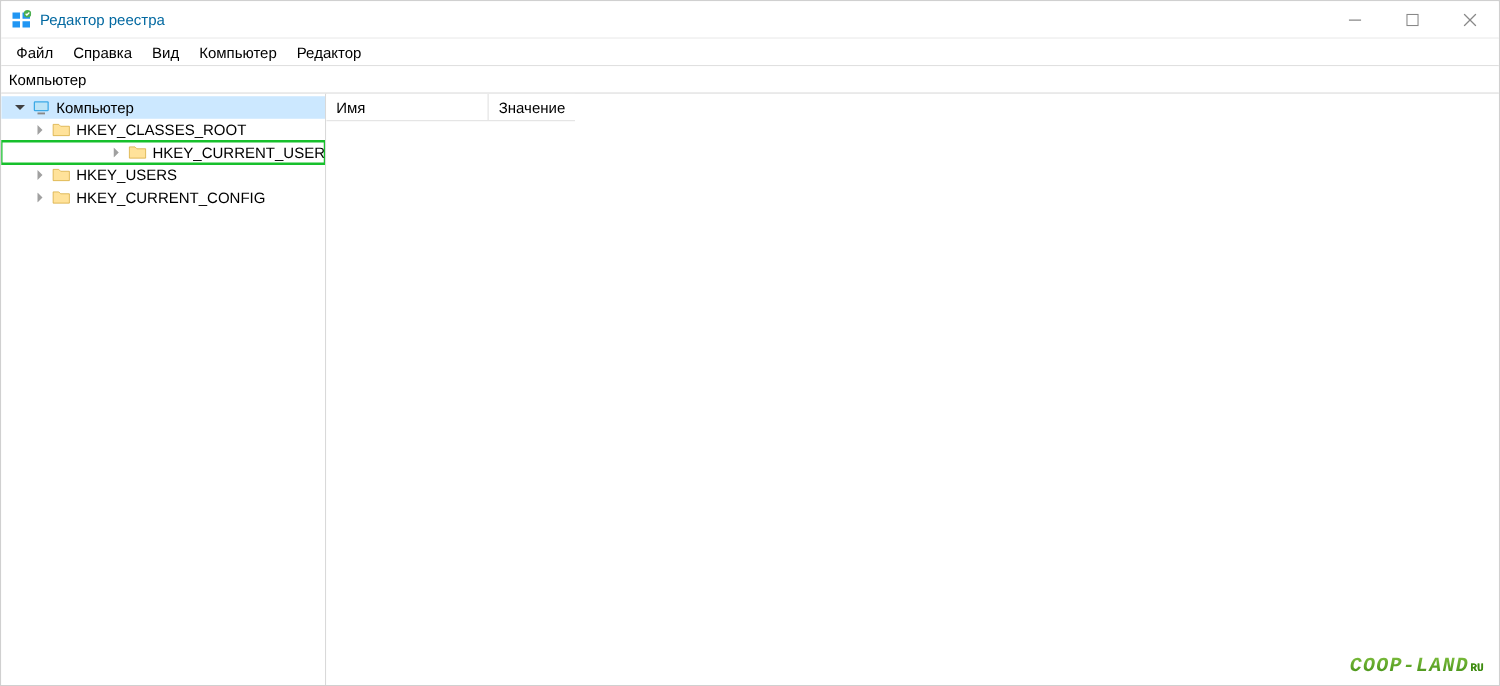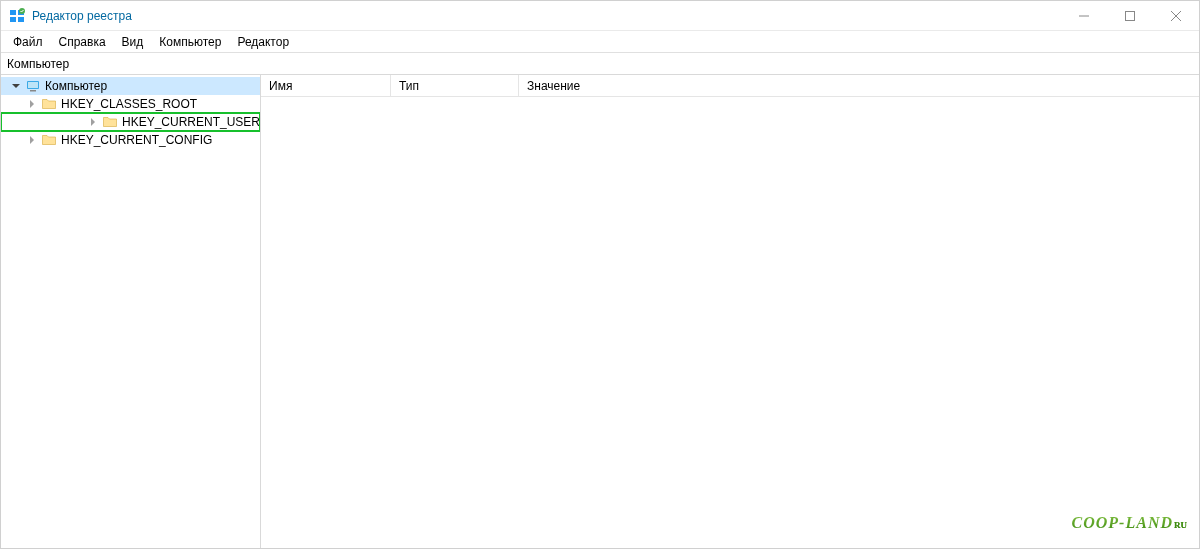--- a/index.html
+++ b/index.html
@@ -18,40 +18,40 @@
   .menubar { height: 22px; display: flex; align-items: center; padding: 0 4px; background: #fff; border-bottom: 1px solid #e0e0e0; gap: 0; }
   .menu-item { padding: 2px 8px; font-size: 12px; cursor: default; }
 
   
   .addressbar { height: 22px; border-bottom: 1px solid #d9d9d9; display: flex; align-items: center; padding: 0 6px; background: #fff; }
   .addressbar .path { font-size: 12px; }
 
   
   .content { flex: 1; display: flex; min-height: 0; }
   .tree-pane { width: 260px; border-right: 1px solid #d9d9d9; overflow: hidden; padding-top: 2px; background: #fff; }
-  .list-pane { flex: 1; display: flex; flex-direction: column; overflow: hidden; background: #fff; }
+  .list-pane { flex: 1; display: flex; flex-direction: row; overflow: hidden; background: #fff; }
 
   
   .tree-root { }
   .tree-row { height: 18px; display: flex; align-items: center; padding-left: 8px; font-size: 12px; white-space: nowrap; cursor: default; }
   .tree-row.selected { background: #cce8ff; }
   .tree-row.highlighted { outline: 2px solid #17c02c; outline-offset: -1px; justify-content: flex-end; }
   .tree-row .expander { width: 14px; height: 14px; display: inline-flex; align-items: center; justify-content: center; color: #6b6b6b; }
   .tree-row .expander.expanded svg { transform: rotate(90deg); }
   .tree-row .icon { width: 16px; height: 16px; margin: 0 4px 0 2px; display: inline-flex; align-items: center; justify-content: center; }
   .tree-row.child { padding-left: 24px; }
   .tree-row .label { }
 
   
   .list-header { height: 22px; display: flex; align-items: stretch; border-bottom: 1px solid #e5e5e5; background: #fff; }
   .col { display: flex; align-items: center; padding: 0 8px; font-size: 12px; color: #000; border-right: 1px solid #e5e5e5; }
   .col.last { flex: 1; border-right: none; }
 
   
-  .watermark { position: absolute; right: 12px; bottom: 16px; font-family: Liberation Serif, serif; font-weight: 700; font-style: italic; font-size: 16px; letter-spacing: 1px; background: linear-gradient(180deg, #7fbf3f 0%, #3e8b12 100%); -webkit-background-clip: text; background-clip: text; color: transparent; }
+  .watermark { position: absolute; right: 12px; bottom: 6px; font-family: Liberation Mono, monospace; font-weight: 700; font-style: italic; font-size: 16px; letter-spacing: 1px; background: linear-gradient(180deg, #7fbf3f 0%, #3e8b12 100%); -webkit-background-clip: text; background-clip: text; color: transparent; }
   .watermark .ru { font-size: 9px; font-style: normal; letter-spacing: 0; color: #3e8b12; -webkit-text-fill-color: #3e8b12; margin-left: 1px; }
 </style>
 </head>
 <body>
 
 <div class="window">
 
   <div class="titlebar">
     <span class="app-icon">
       <svg width="16" height="16" viewBox="0 0 16 16">
@@ -148,34 +148,44 @@
               <span class="expander">
                 <svg width="8" height="8" viewBox="0 0 8 8">
                   <polygon points="2,0 6,4 2,8" fill="#a0a0a0"></polygon>
                 </svg>
               </span>
               <span class="icon">
                 <svg width="16" height="16" viewBox="0 0 16 16">
                   <path d="M1.5 3.5 L6 3.5 L7.5 5 L14.5 5 L14.5 12.5 L1.5 12.5 Z" fill="#ffe29a" stroke="#d6a93a" stroke-width="0.6"></path>
                 </svg>
               </span>
+              <span class="label">HKEY_USERS</span>
+            </div>
+            <div class="tree-row child">
+              <span class="expander">
+                <svg width="8" height="8" viewBox="0 0 8 8">
+                  <polygon points="2,0 6,4 2,8" fill="#a0a0a0"></polygon>
+                </svg>
+              </span>
+              <span class="icon">
+                <svg width="16" height="16" viewBox="0 0 16 16">
+                  <path d="M1.5 3.5 L6 3.5 L7.5 5 L14.5 5 L14.5 12.5 L1.5 12.5 Z" fill="#ffe29a" stroke="#d6a93a" stroke-width="0.6"></path>
+                </svg>
+              </span>
               <span class="label">HKEY_CURRENT_CONFIG</span>
             </div>
           </div>
 
       </div>
     </div>
 
     <div class="list-pane">
       <div class="list-header">
         <div class="col" style="width:130px">
             <span>Имя</span>
-          </div>
-        <div class="col" style="width:128px">
-            <span>Тип</span>
           </div>
         <div class="col last">
             <span>Значение</span>
           </div>
       </div>
       <div class="list-body" style="flex:1"></div>
     </div>
 
   </div>
 

